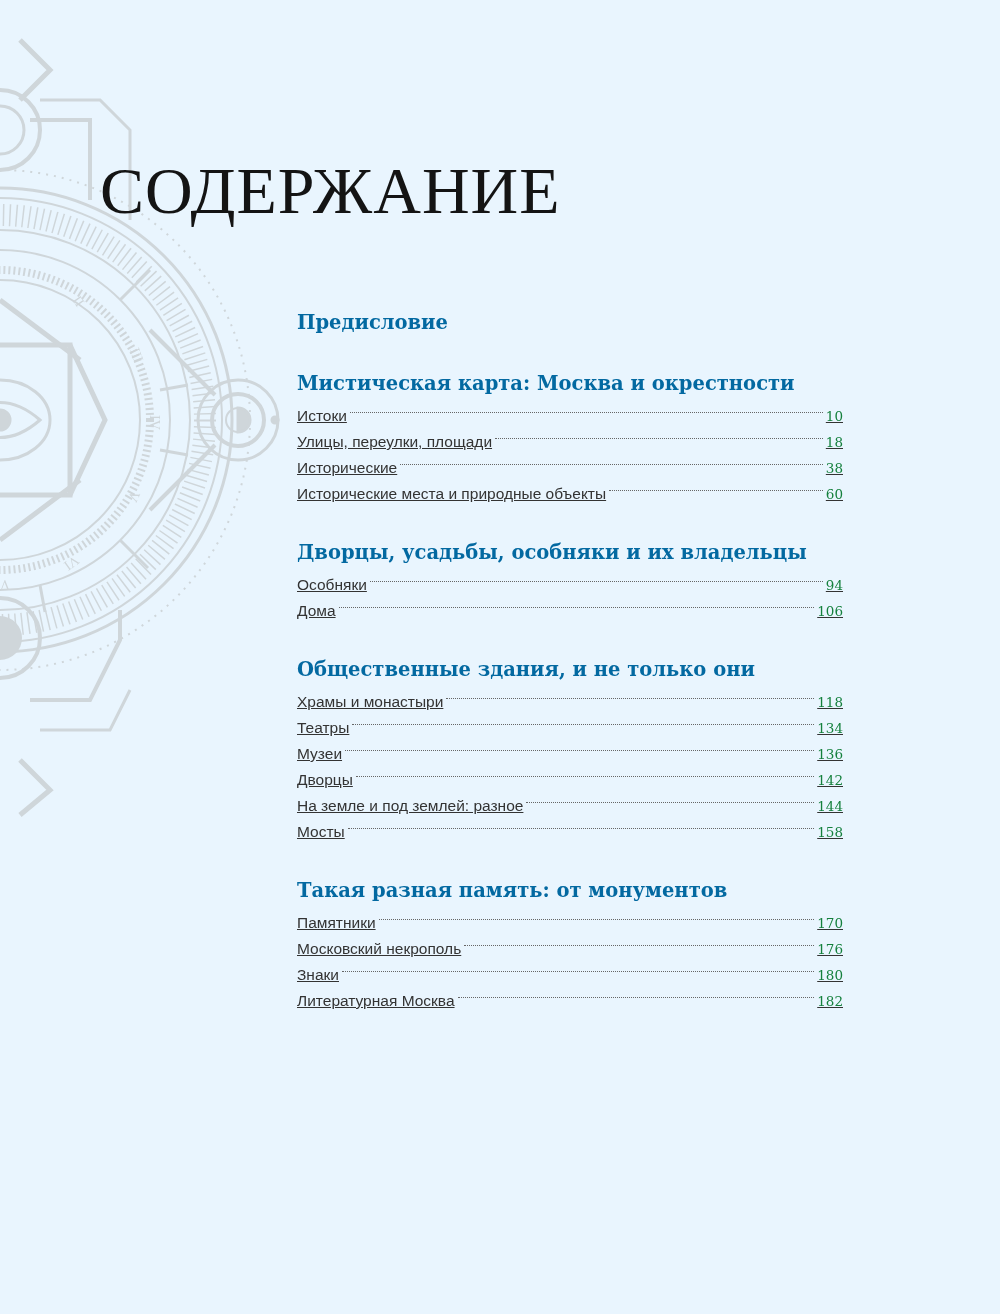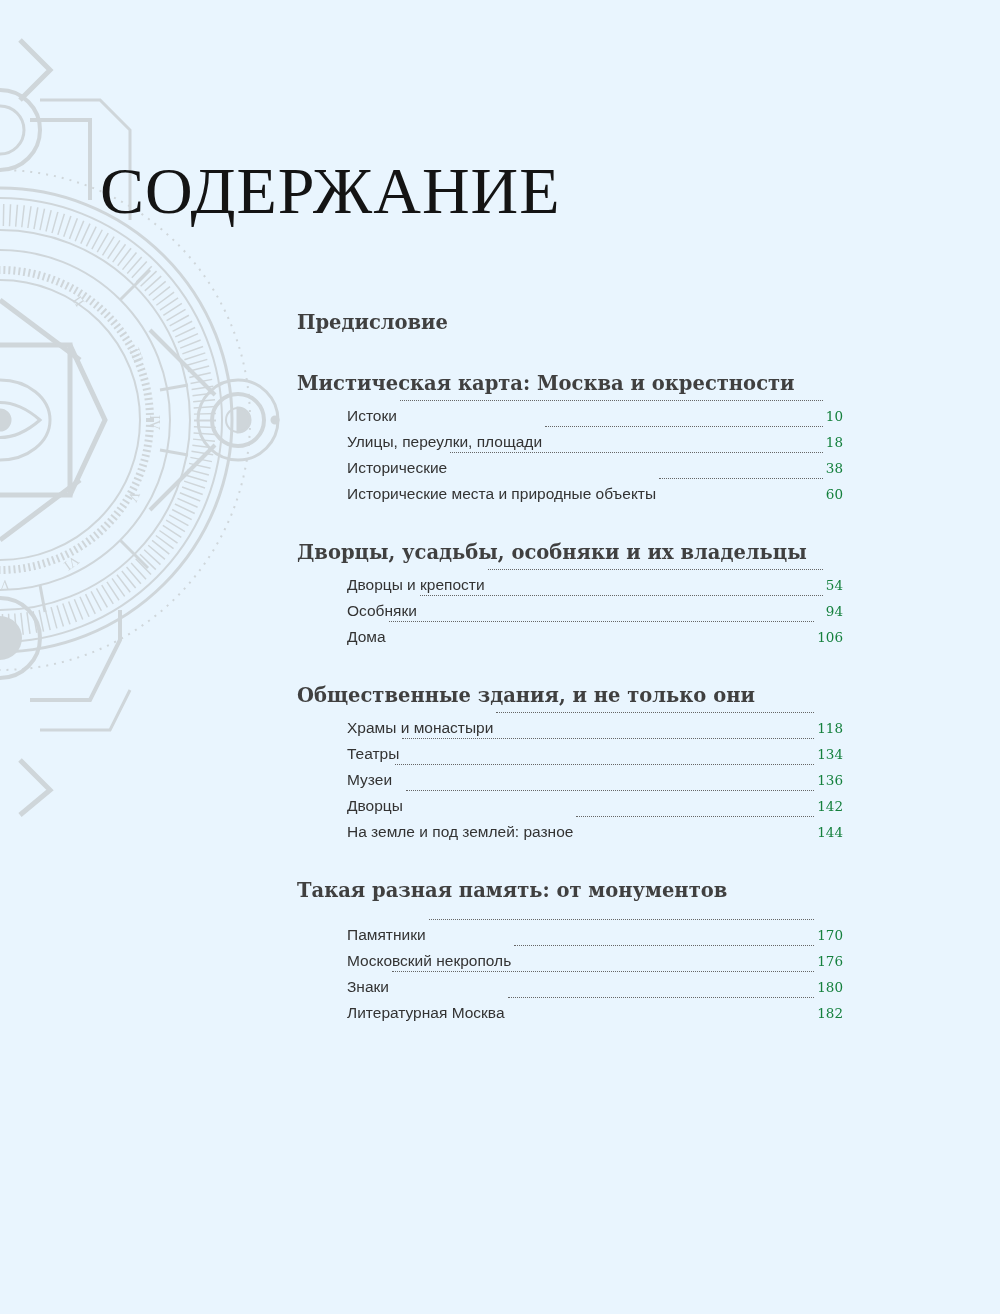--- a/index.html
+++ b/index.html
@@ -14,27 +14,27 @@
   .title {
     position: absolute; left: 100px; top: 158px;
     font-family: "Liberation Serif", "DejaVu Serif", serif;
     font-size: 66px; letter-spacing: 1px; color: #141414;
     margin: 0; font-weight: normal; line-height: 1; text-align: center;
   }
   .toc { position: absolute; left: 297px; top: 308px; width: 546px; }
   .section { margin-bottom: 31px; }
   .section-title {
     font-family: "DejaVu Serif", "Liberation Serif", serif;
-    font-weight: bold; font-size: 19.5px; color: #404040;
+    font-weight: bold; font-size: 19.5px; color: #0369a1;
     line-height: 30px; margin: 0 0 4px 0;
   }
   .entry {
-    display: flex; align-items: flex-start;
-    margin-left: 50px; height: 26px; line-height: 26px;
-    font-size: 15.5px; color: #333;
+    display: flex; align-items: center;
+    height: 26px; line-height: 26px;
+    font-size: 15.5px; color: #333; text-decoration: underline;
   }
   .entry .label { white-space: nowrap; }
   .entry .leader {
     flex: 1; margin: 0 3px;
     border-bottom: 1.5px dotted #666;
     position: relative; top: -4px; height: 1px;
   }
   .entry .page {
     font-family: "DejaVu Serif", "Liberation Serif", serif;
     font-size: 13.5px; color: #15803d; min-width: 10px; text-align: right;
@@ -125,25 +125,20 @@
     <div class="entry">
         <span class="label">Исторические места и природные объекты</span>
         <span class="leader"></span>
         <span class="page">60</span>
       </div>
   </div>
 
   <div class="section">
     <div class="section-title">Дворцы, усадьбы, особняки и их владельцы</div>
     <div class="entry">
-        <span class="label">Дворцы и крепости</span>
-        <span class="leader"></span>
-        <span class="page">54</span>
-      </div>
-    <div class="entry">
         <span class="label">Особняки</span>
         <span class="leader"></span>
         <span class="page">94</span>
       </div>
     <div class="entry">
         <span class="label">Дома</span>
         <span class="leader"></span>
         <span class="page">106</span>
       </div>
   </div>
@@ -168,24 +163,29 @@
     <div class="entry">
         <span class="label">Дворцы</span>
         <span class="leader"></span>
         <span class="page">142</span>
       </div>
     <div class="entry">
         <span class="label">На земле и под землей: разное</span>
         <span class="leader"></span>
         <span class="page">144</span>
       </div>
-  </div>
-
-  <div class="section">
-    <div class="section-title" style="margin-bottom:16px">
+    <div class="entry">
+        <span class="label">Мосты</span>
+        <span class="leader"></span>
+        <span class="page">158</span>
+      </div>
+  </div>
+
+  <div class="section">
+    <div class="section-title" style="margin-bottom:4px">
       <div>Такая разная память: от монументов</div>
     </div>
     <div class="entry">
         <span class="label">Памятники</span>
         <span class="leader"></span>
         <span class="page">170</span>
       </div>
     <div class="entry">
         <span class="label">Московский некрополь</span>
         <span class="leader"></span>

